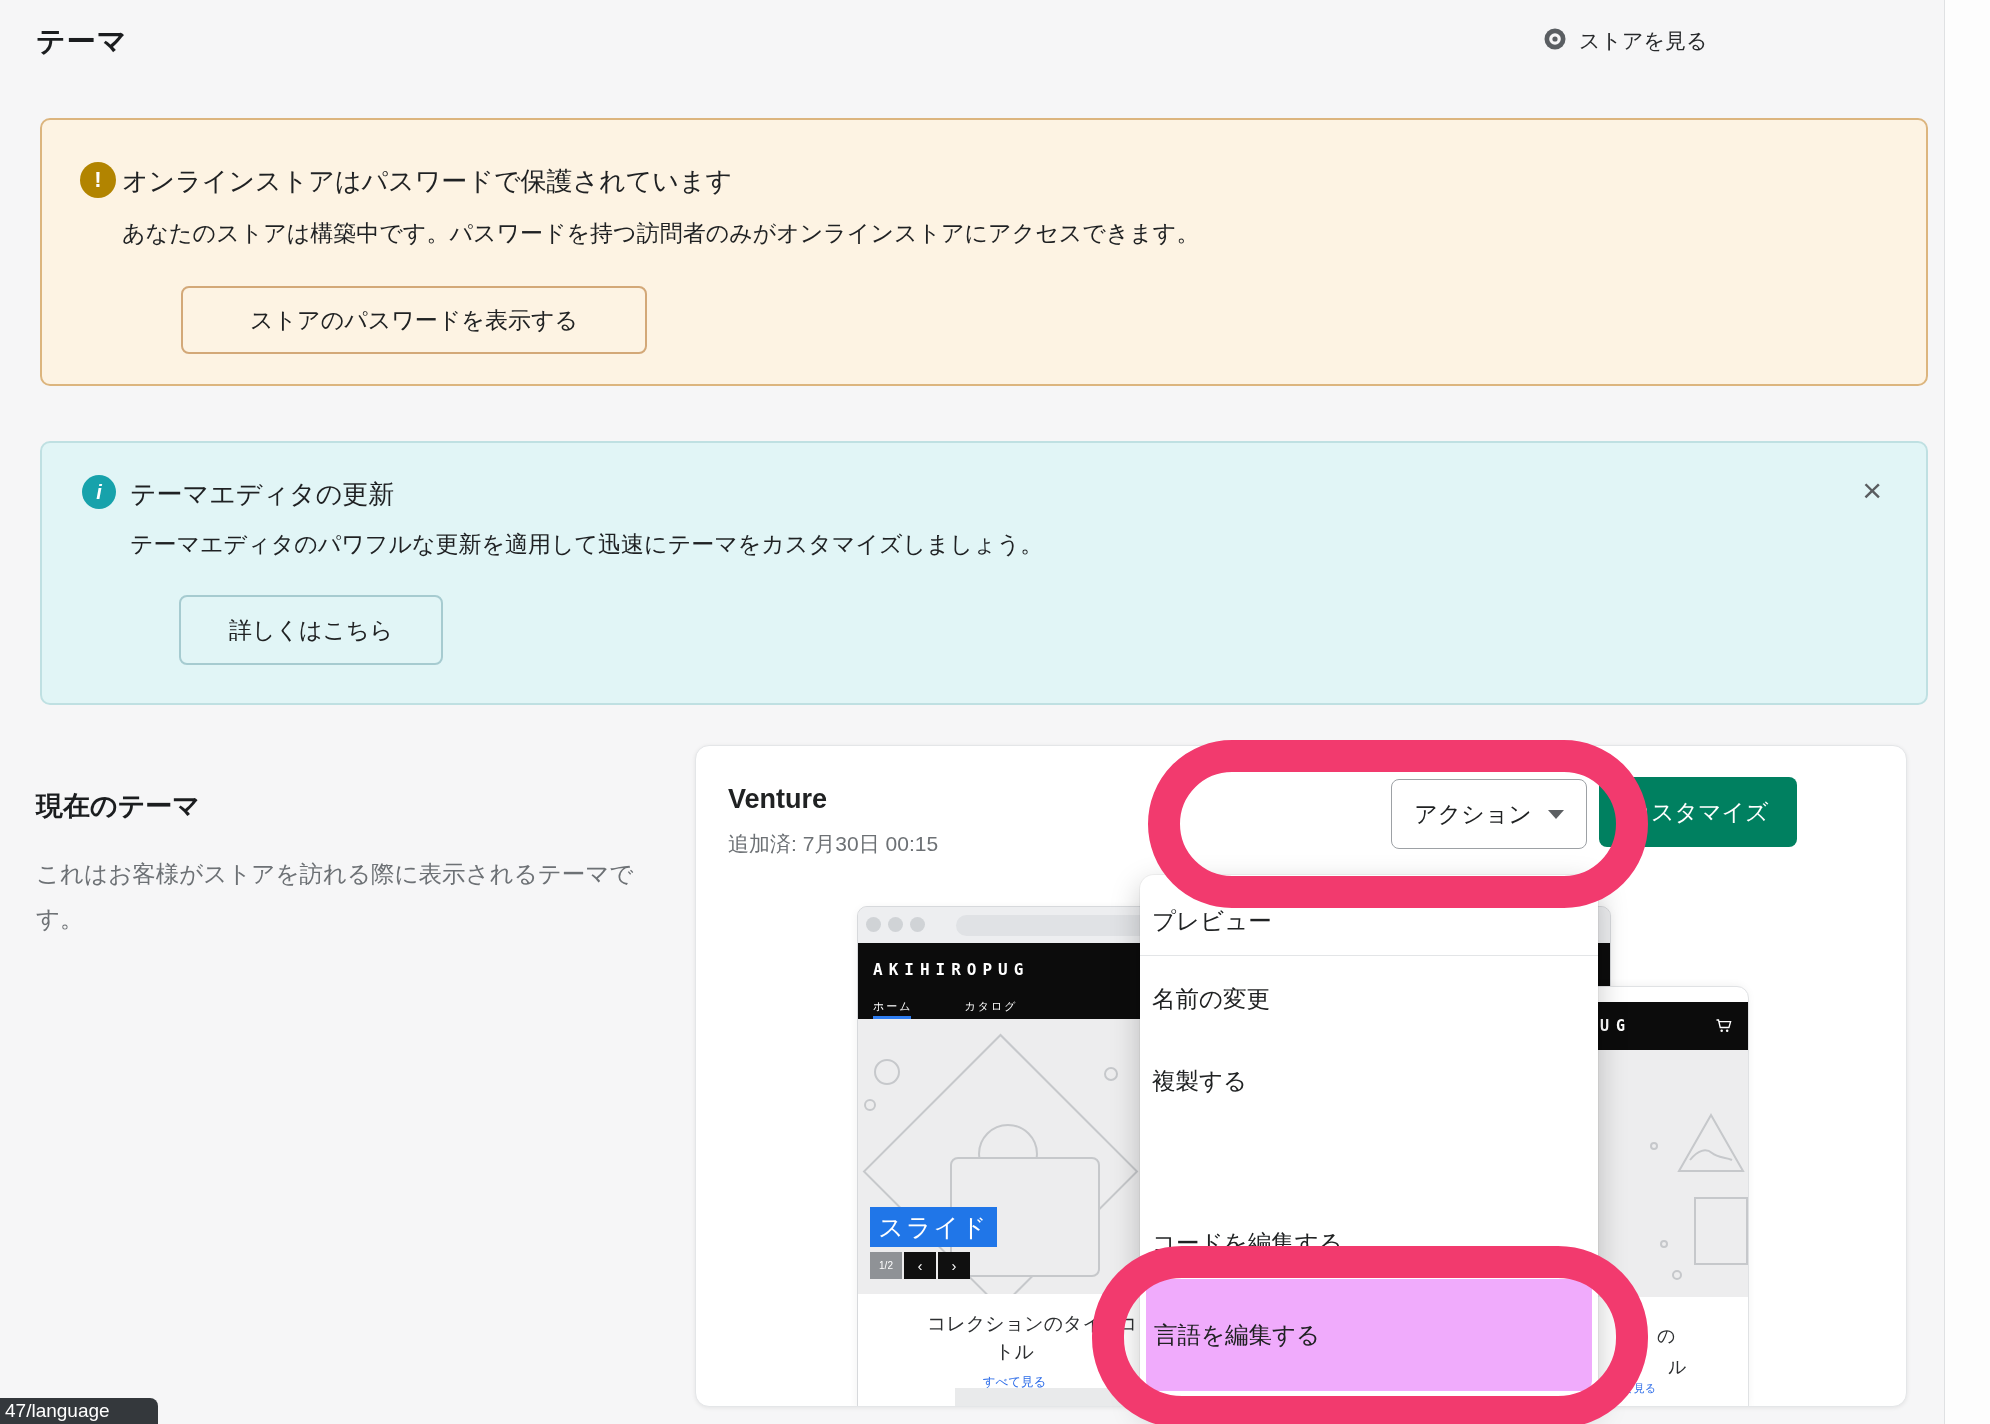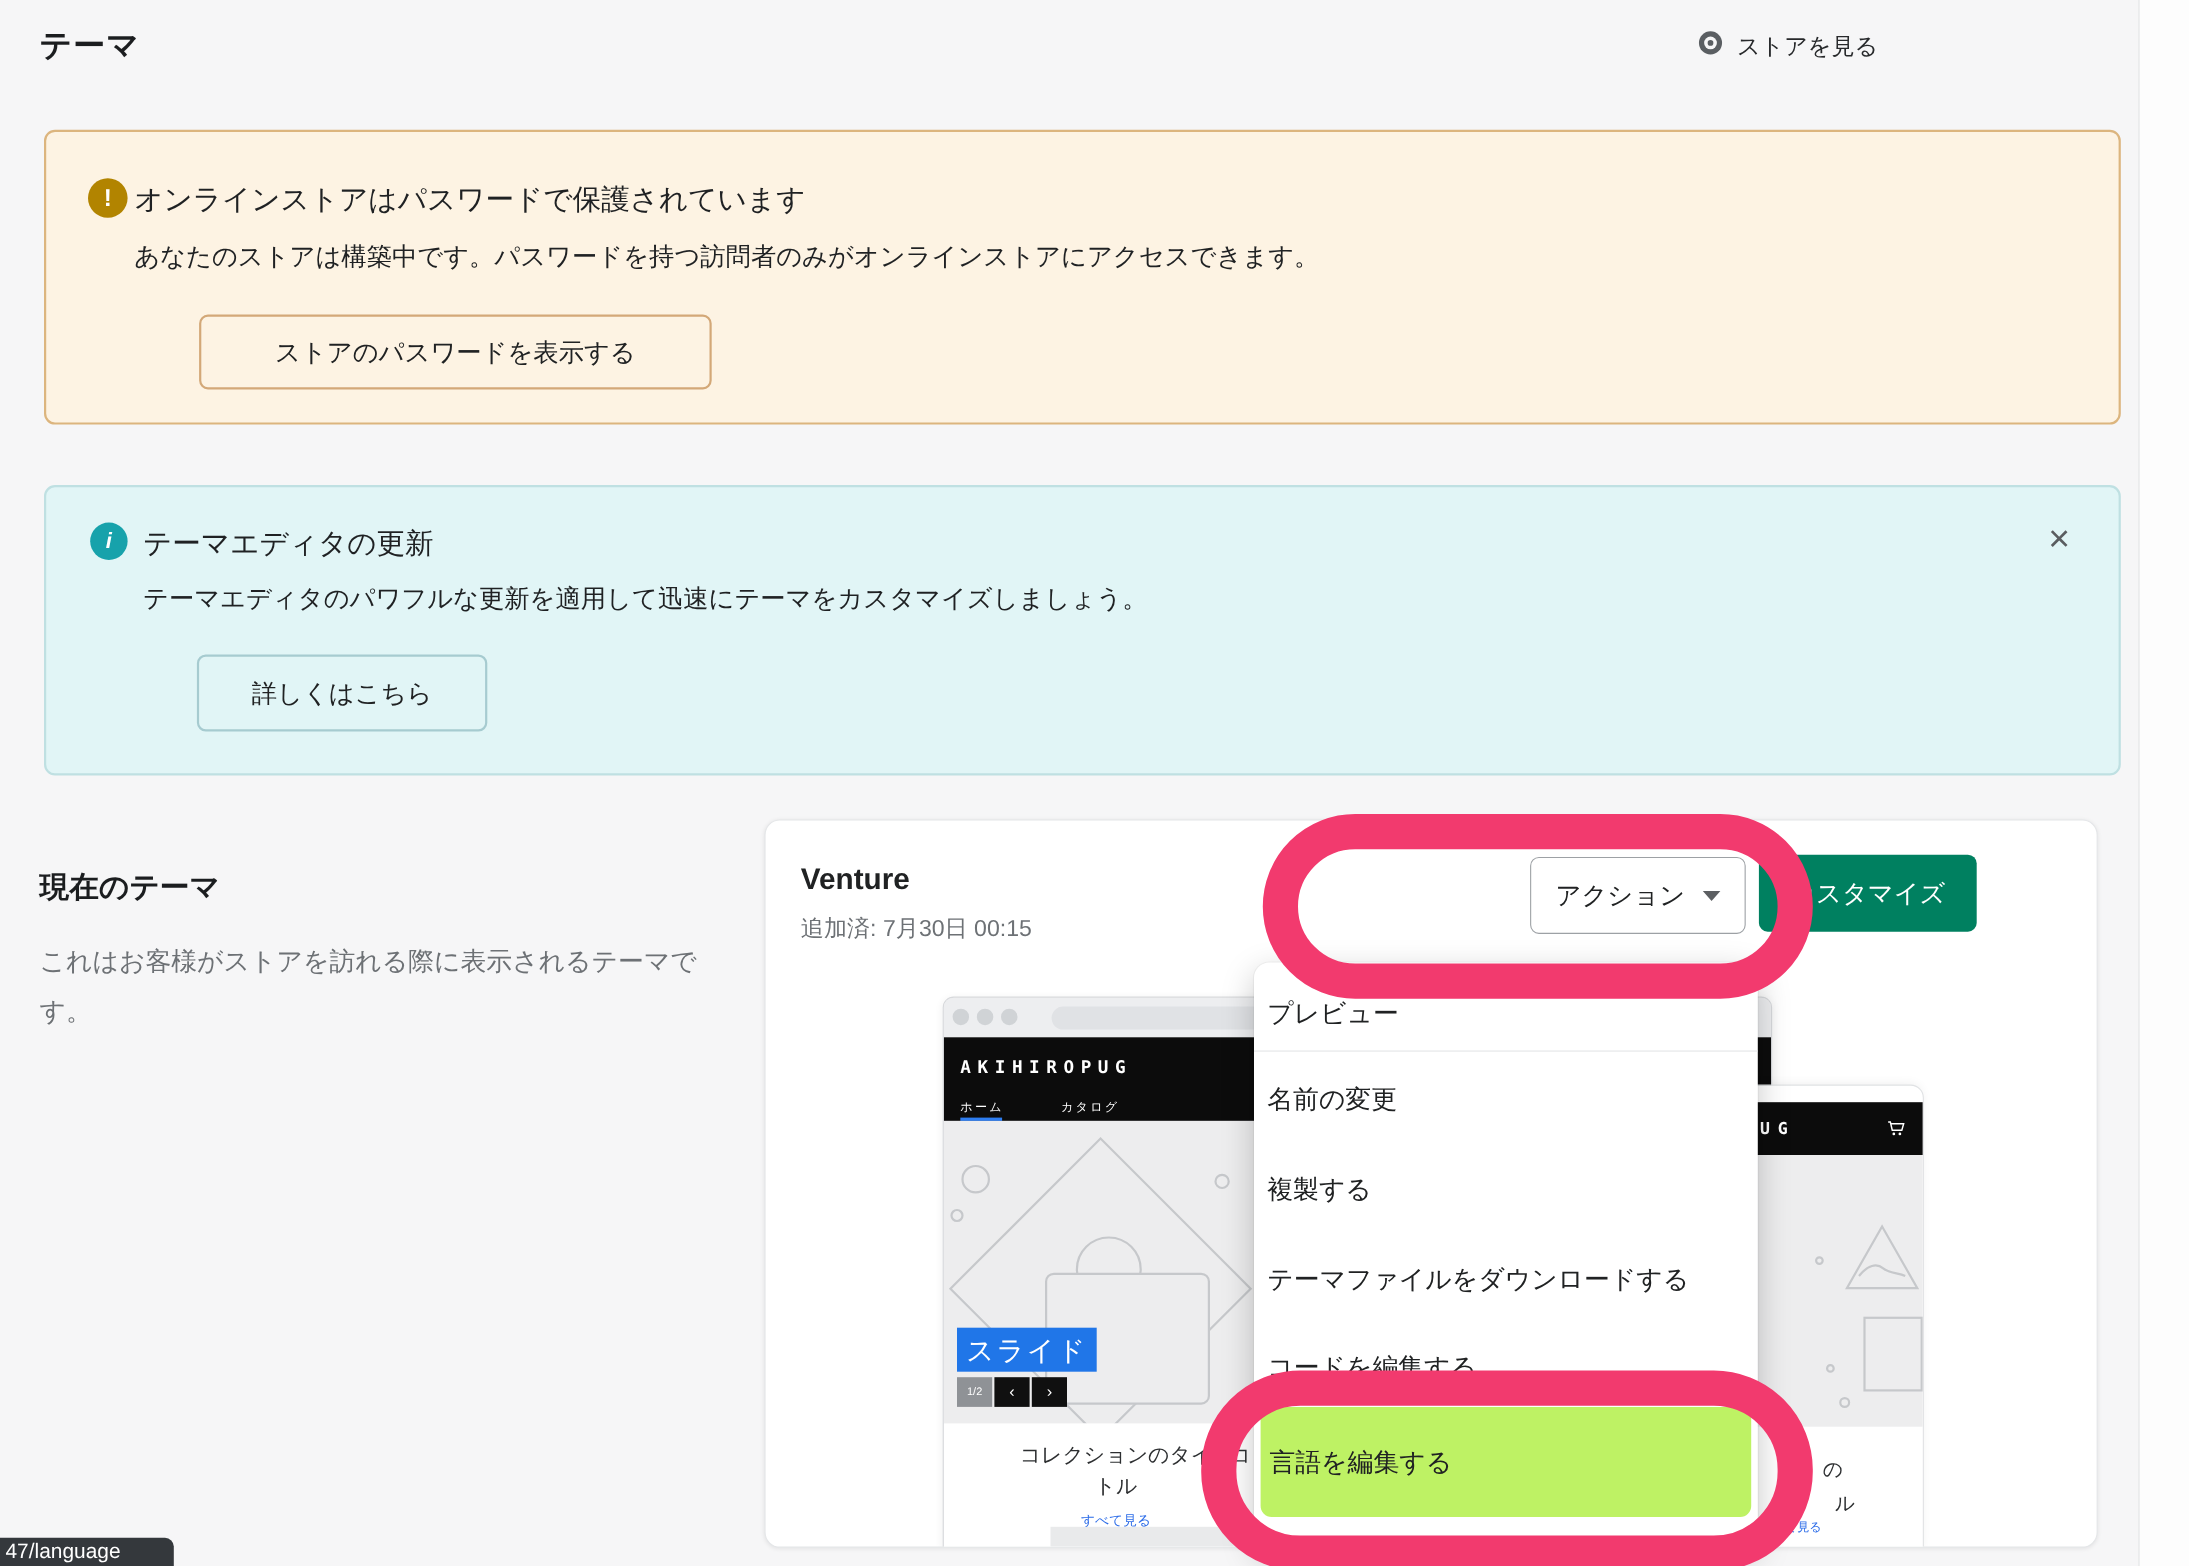--- a/index.html
+++ b/index.html
@@ -90,21 +90,21 @@
   .m-c3 { left:104px; top:220px; width:10px; height:10px; border-radius:50%; }
   .m-frag1 { position:absolute; left:89px; top:337px; font-size:18px; color:#2d2f31; }
   .m-frag2 { position:absolute; left:100px; top:368px; font-size:18px; color:#2d2f31; }
   .m-viewall { position:absolute; left:32px; top:394px; font-size:11px; color:#2c6ce8; }
 
   
   .dropdown-menu { position:absolute; left:1140px; top:875px; width:458px; height:532px; background:#fff; border-radius:14px; box-shadow:0 10px 30px rgba(0,0,0,.22), 0 0 0 1px rgba(0,0,0,.04); z-index:30; overflow:hidden; }
   .menu-item { position:absolute; left:0; width:100%; padding-left:12px; font-size:23.5px; color:#202223; cursor:pointer; }
   .mi-1{ top:30px; } .mi-2{ top:108px; } .mi-3{ top:190px; } .mi-4{ top:272px; } .mi-5{ top:352px; }
   .menu-divider { position:absolute; left:0; top:80px; width:100%; height:1px; background:#e3e5e7; }
-  .menu-highlight { position:absolute; left:6px; top:404px; width:446px; height:100px; background:#bef264; border-radius:10px; display:flex; align-items:center; padding-left:8px; font-size:23.5px; color:#202223; cursor:pointer; }
+  .menu-highlight { position:absolute; left:6px; top:404px; width:446px; height:112px; background:#f0abfc; border-radius:10px; display:flex; align-items:center; padding-left:8px; font-size:23.5px; color:#202223; cursor:pointer; }
 
   
   .ring { position:absolute; border-style:solid; border-color:#f23a6e; z-index:40; pointer-events:none; }
   .ring-1 { left:1148px; top:740px; width:500px; height:168px; border-width:32px; border-radius:86px; }
   .ring-2 { left:1092px; top:1246px; width:556px; height:182px; border-width:32px; border-radius:90px; }
 
   
   .right-gutter { position:absolute; left:1944px; top:0; width:46px; height:100%; background:#fdfdfd; border-left:1px solid #dfe1e3; z-index:5; }
   .statusbar { position:absolute; left:0; top:1398px; width:158px; height:26px; background:#34383c; border-radius:0 8px 0 0; color:#fff; font-size:19px; display:flex; align-items:center; padding-left:5px; z-index:50; white-space:nowrap; overflow:hidden; }
 </style>
@@ -218,21 +218,20 @@
       <div class="m-frag2">ル</div>
       <div class="m-viewall">すべて見る</div>
     </div>
   </div>
 
   <div class="dropdown-menu">
     <div class="menu-item mi-1">プレビュー</div>
     <div class="menu-divider"></div>
     <div class="menu-item mi-2">名前の変更</div>
     <div class="menu-item mi-3">複製する</div>
-    <div class="menu-item mi-4">テーマファイルをダウンロードする</div>
     <div class="menu-item mi-5">コードを編集する</div>
     <div class="menu-highlight">言語を編集する</div>
   </div>
 
   <div class="ring ring-1"></div>
   <div class="ring ring-2"></div>
 
   <div class="right-gutter"></div>
 
   <div class="statusbar">47/language</div>

